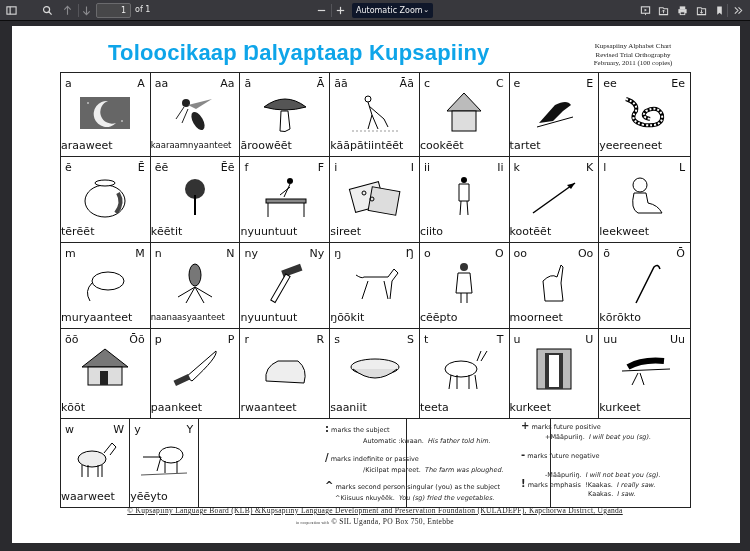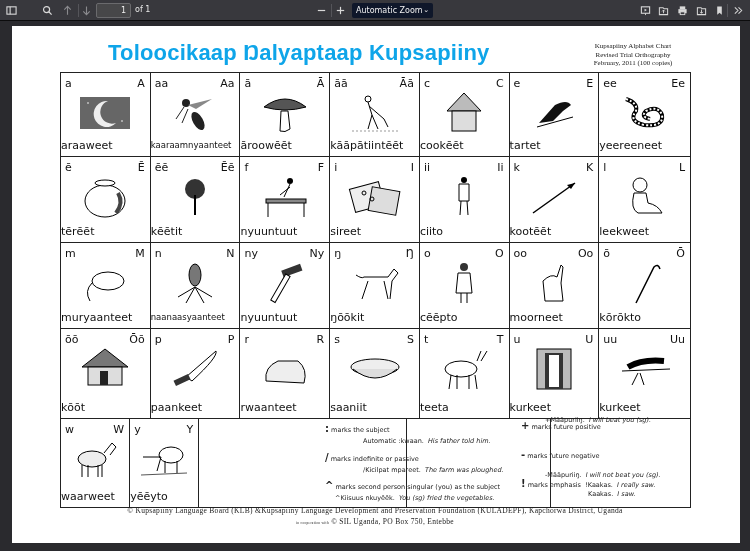--- a/index.html
+++ b/index.html
@@ -33,21 +33,21 @@
   .word.small { font-size: 8.5px; bottom: 6px; }
   .pic { position: absolute; left: 50%; top: 18px; transform: translateX(-50%); width: 54px; height: 44px; display: flex; align-items: center; justify-content: center; }
   .pic svg { width: 100%; height: 100%; }
 
   .notes { position: absolute; top: 0; height: 88px; font-size: 6.5px; color: #222; }
   .note-line { position: absolute; white-space: nowrap; }
   .sym { font-weight: bold; font-size: 10px; }
   .ex { position: absolute; white-space: nowrap; }
   .it { font-style: italic; }
 
-  .footer1 { position: absolute; left: 60px; top: 506px; width: 630px; text-align: center; font-family: "Liberation Serif", serif; font-size: 7.5px; color: #222; letter-spacing: 0.3px; }
+  .footer1 { position: absolute; left: 60px; top: 506px; width: 630px; text-align: center; font-family: "Liberation Serif", serif; font-size: 7.5px; color: #222; letter-spacing: 0.3px; text-decoration: underline; }
   .footer2 { position: absolute; left: 60px; top: 517px; width: 630px; text-align: center; font-family: "Liberation Serif", serif; font-size: 7.5px; color: #222; letter-spacing: 0.3px; }
   .footer2 .tiny { font-size: 3.5px; }
 </style>
 </head>
 <body>
 
 <div class="toolbar">
   <div class="tb-btn" style="left:4px">
     <svg viewBox="0 0 12 12">
         <rect x="1" y="2" width="10" height="8" fill="none" stroke="#d8d8d8" stroke-width="1.2"></rect>
@@ -507,21 +507,21 @@
 
   <div class="note-line" style="left:4px; top:32px;"><span class="sym">/</span> <span>marks indefinite or passive</span></div>
   <div class="ex" style="left:42px; top:46px;"><span>/Kicilpat mpareet.</span>&nbsp;&nbsp;<span class="it">The farm was ploughed.</span></div>
 
   <div class="note-line" style="left:4px; top:60px;"><span class="sym">^</span> <span>marks second person singular (you) as the subject</span></div>
   <div class="ex" style="left:14px; top:74px;"><span>^Kiisuus nkuyēēk.</span>&nbsp;&nbsp;<span class="it">You (sg) fried the vegetables.</span></div>
 </div>
 
 <div class="notes" style="left:509px; top:416px; width:180px; height:88px;">
   <div class="note-line" style="left:12px; top:4px;"><span class="sym">+</span> <span>marks future positive</span></div>
-  <div class="ex" style="left:36px; top:0;"><span>+Māāpuriiŋ.</span>&nbsp;&nbsp;<span class="it">I will beat you (sg).</span></div>
+  <div class="ex" style="left:36px; top:17px;"><span>+Māāpuriiŋ.</span>&nbsp;&nbsp;<span class="it">I will beat you (sg).</span></div>
 
   <div class="note-line" style="left:12px; top:33px;"><span class="sym">-</span> <span>marks future negative</span></div>
   <div class="ex" style="left:36px; top:55px;"><span>-Māāpuriiŋ.</span>&nbsp;&nbsp;<span class="it">I will not beat you (sg).</span></div>
 
   <div class="note-line" style="left:12px; top:62px;"><span class="sym">!</span> <span>marks emphasis</span>&nbsp;&nbsp;<span>!Kaakas.</span>&nbsp;&nbsp;<span class="it">I really saw.</span></div>
   <div class="ex" style="left:79px; top:74px;"><span>Kaakas.</span>&nbsp;&nbsp;<span class="it">I saw.</span></div>
 </div>
 
 <div class="footer1">© Kupsapiiny Language Board (KLB) &amp;Kupsapiiny Language Development and Preservation Foundation (KULADEPF), Kapchorwa District, Uganda</div>
 <div class="footer2"><span class="tiny">in cooperation with</span> <span>© SIL Uganda, PO Box 750, Entebbe</span></div>

